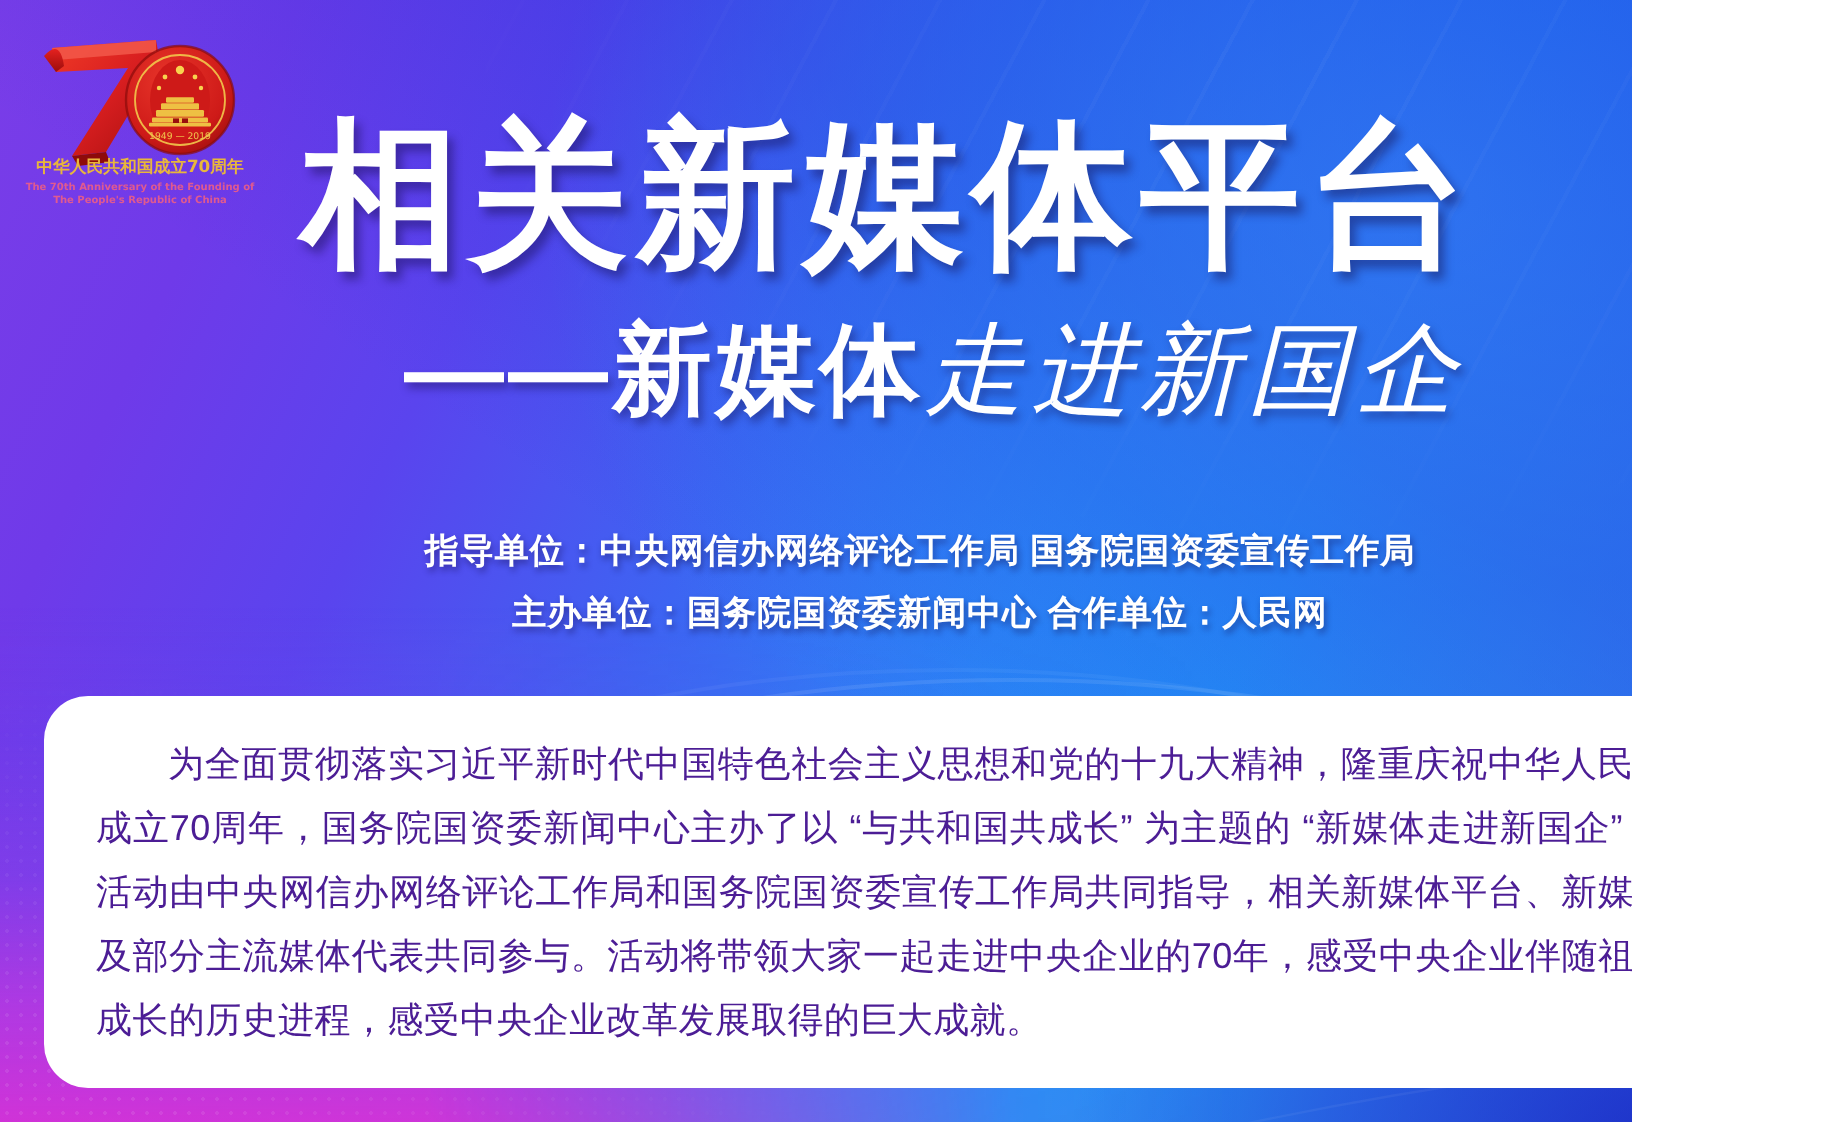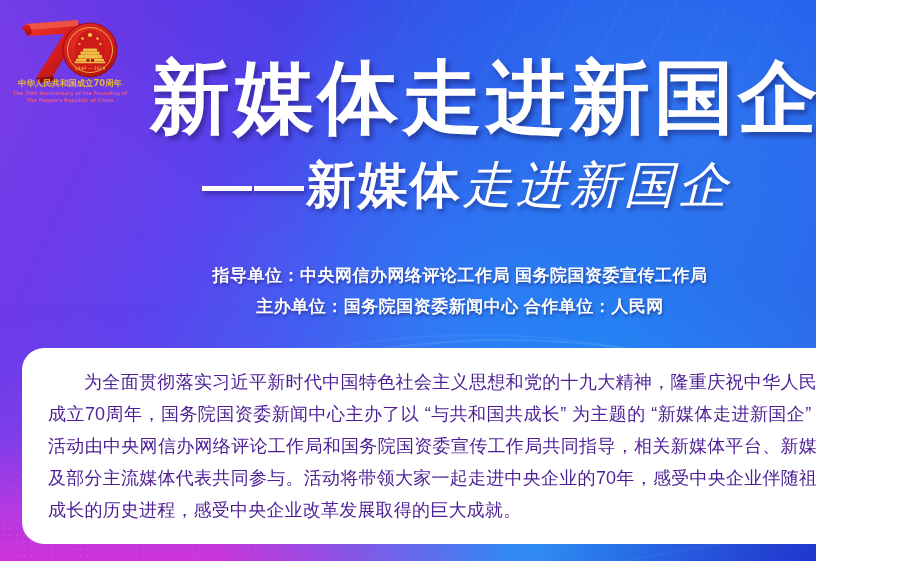--- a/index.html
+++ b/index.html
@@ -235,21 +235,21 @@
 
       <text x="82" y="61.5" text-anchor="middle" font-family="DejaVu Sans, sans-serif" font-size="4.6" fill="#F0C64C">1949 — 2019</text>
 
       <text x="62" y="78" text-anchor="middle" font-family="DejaVu Sans, sans-serif" font-size="8.4" font-weight="bold" fill="#E8B63C">中华人民共和国成立70周年</text>
 
       <text x="62" y="87" text-anchor="middle" font-family="DejaVu Sans, sans-serif" font-size="5" font-weight="bold" fill="#E05A8F">The 70th Anniversary of the Founding of</text>
       <text x="62" y="93.6" text-anchor="middle" font-family="DejaVu Sans, sans-serif" font-size="5" font-weight="bold" fill="#E05A8F">The People's Republic of China</text>
     </svg>
   </div>
 
-  <div id="title-main">新媒体走进新国企</div>
+  <div id="title-main">相关新媒体平台</div>
 
   <div id="title-sub"><span>——新媒体</span><span class="brush">走进新国企</span></div>
 
   <div class="credits" id="credits-line-2">主办单位：国务院国资委新闻中心    合作单位：人民网</div>
   <div class="credits" id="credits-line-1">指导单位：中央网信办网络评论工作局  国务院国资委宣传工作局</div>
 
   <div id="intro-card">
     <p id="intro-text">为全面贯彻落实习近平新时代中国特色社会主义思想和党的十九大精神，隆重庆祝中华人民共和国成立70周年，国务院国资委新闻中心主办了以 “与共和国共成长” 为主题的 “新媒体走进新国企” 活动，活动由中央网信办网络评论工作局和国务院国资委宣传工作局共同指导，相关新媒体平台、新媒体账号及部分主流媒体代表共同参与。活动将带领大家一起走进中央企业的70年，感受中央企业伴随祖国共同成长的历史进程，感受中央企业改革发展取得的巨大成就。</p>
   </div>
 

